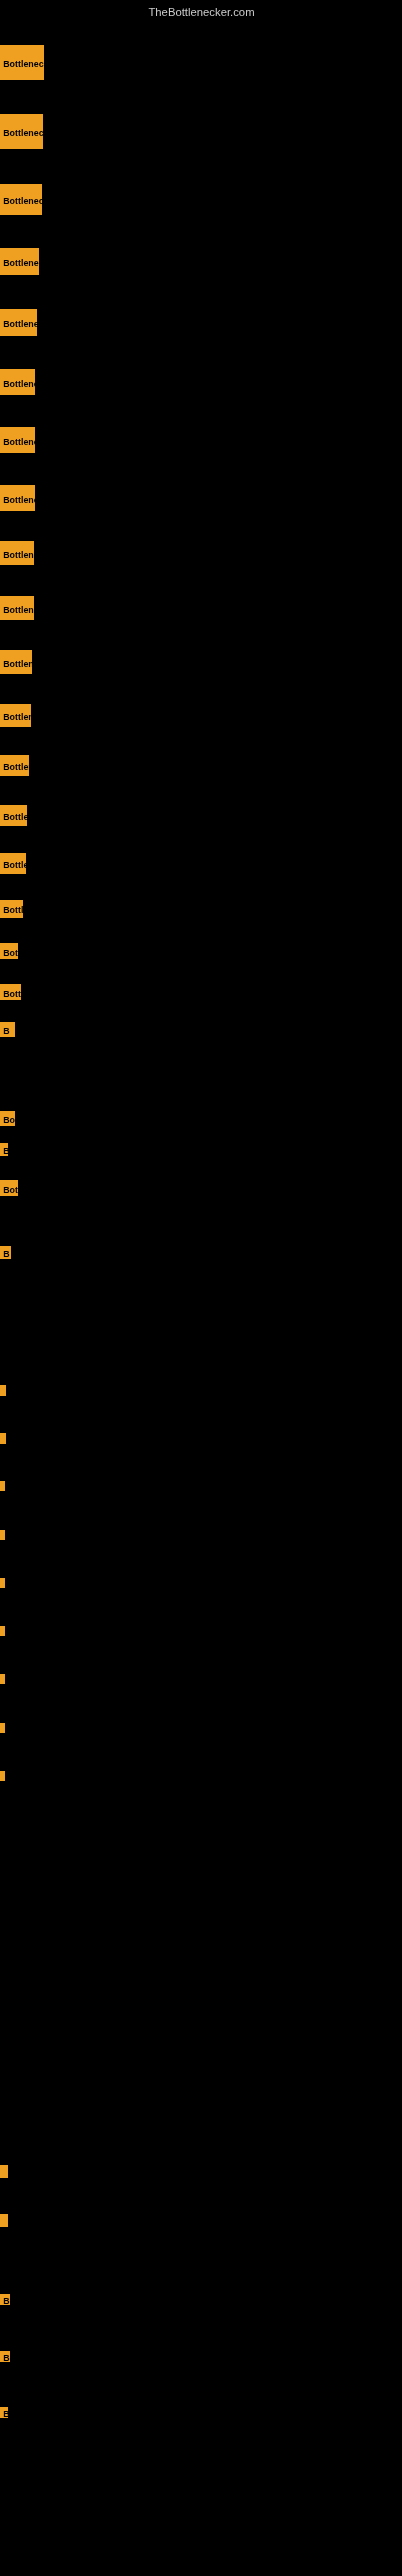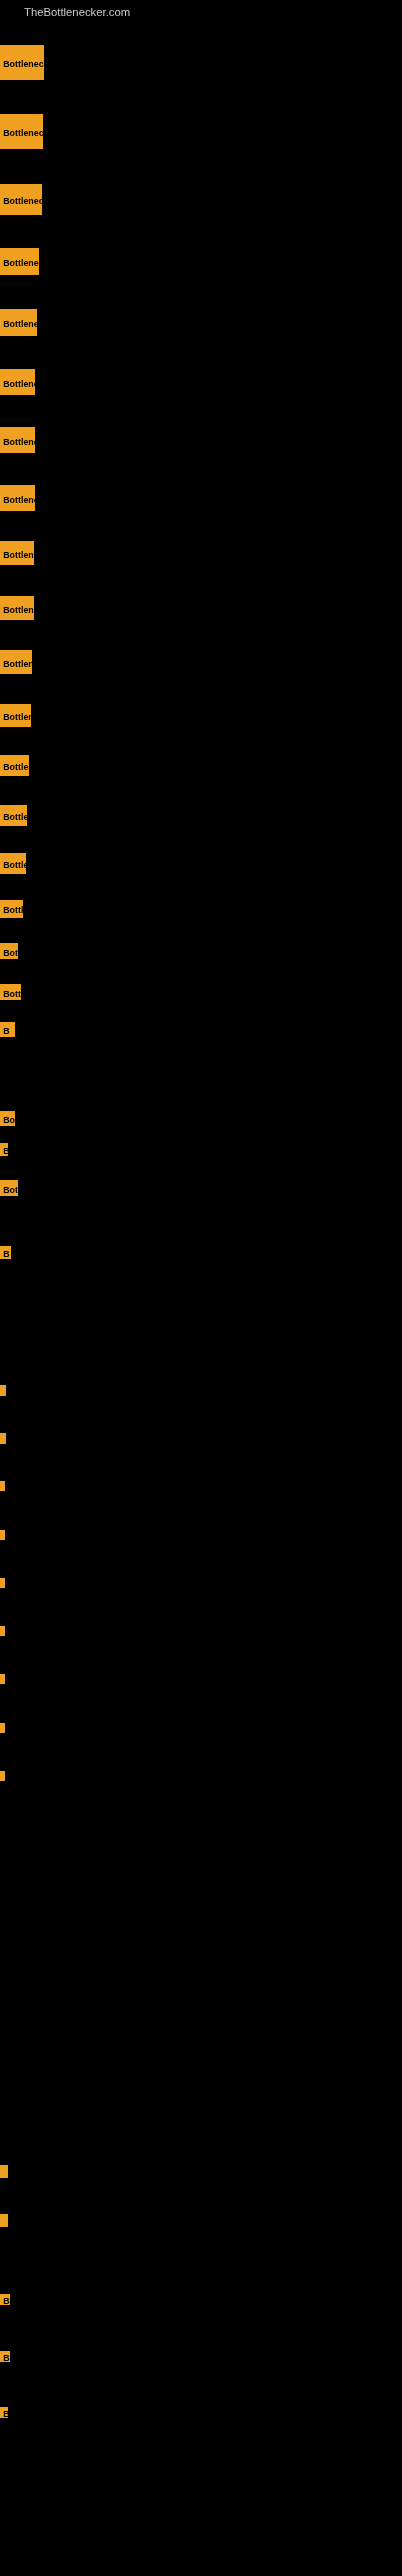--- a/index.html
+++ b/index.html
@@ -12,26 +12,26 @@
       background-color: #000000;
       width: 403px;
       min-height: 2576px;
       font-family: Arial, sans-serif;
       position: relative;
     }
 
     .site-title {
       color: #cccccc;
       font-size: 11.3px;
+      text-align: center;
       padding: 6.4px 0 3.2px 0;
       position: absolute;
       top: 0;
       left: 0;
       right: 0;
-      margin-left: 24px;
     }
 
     .bar-container {
       position: absolute;
       left: 0;
       display: flex;
       align-items: center;
     }
 
     .bar-label {

